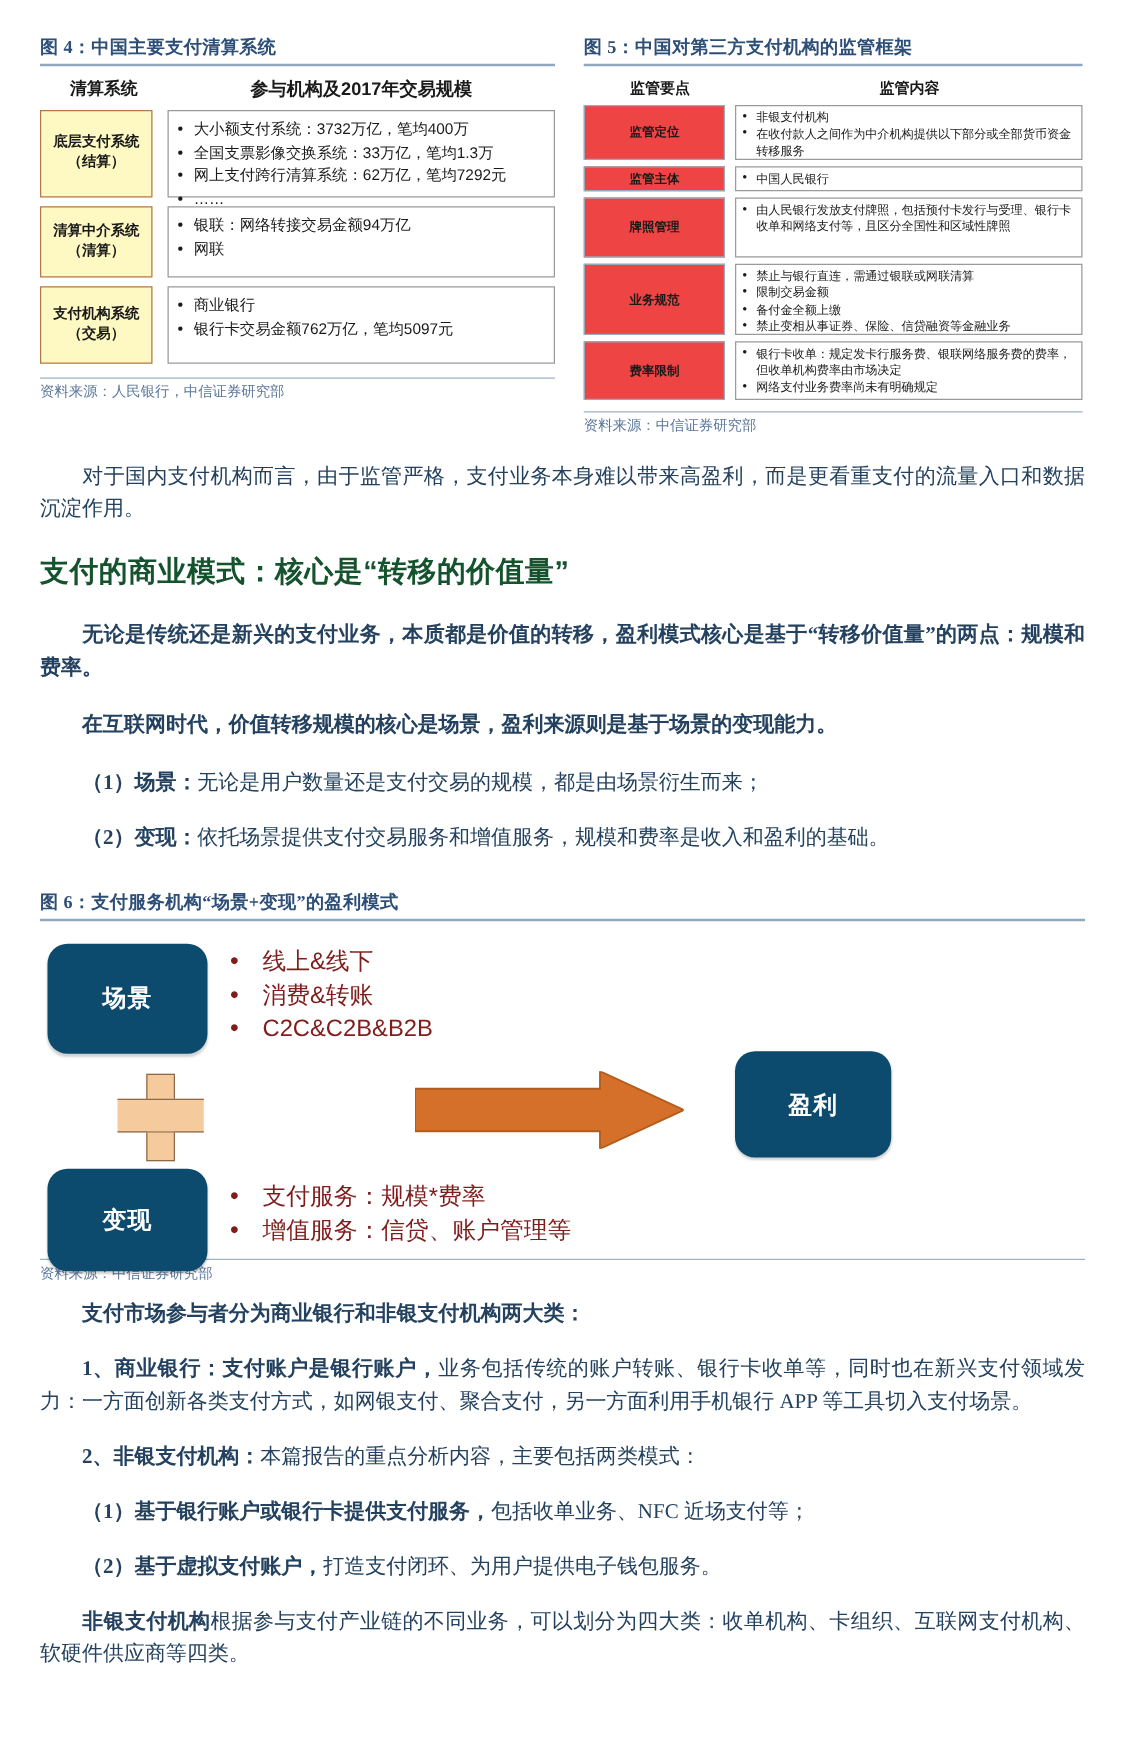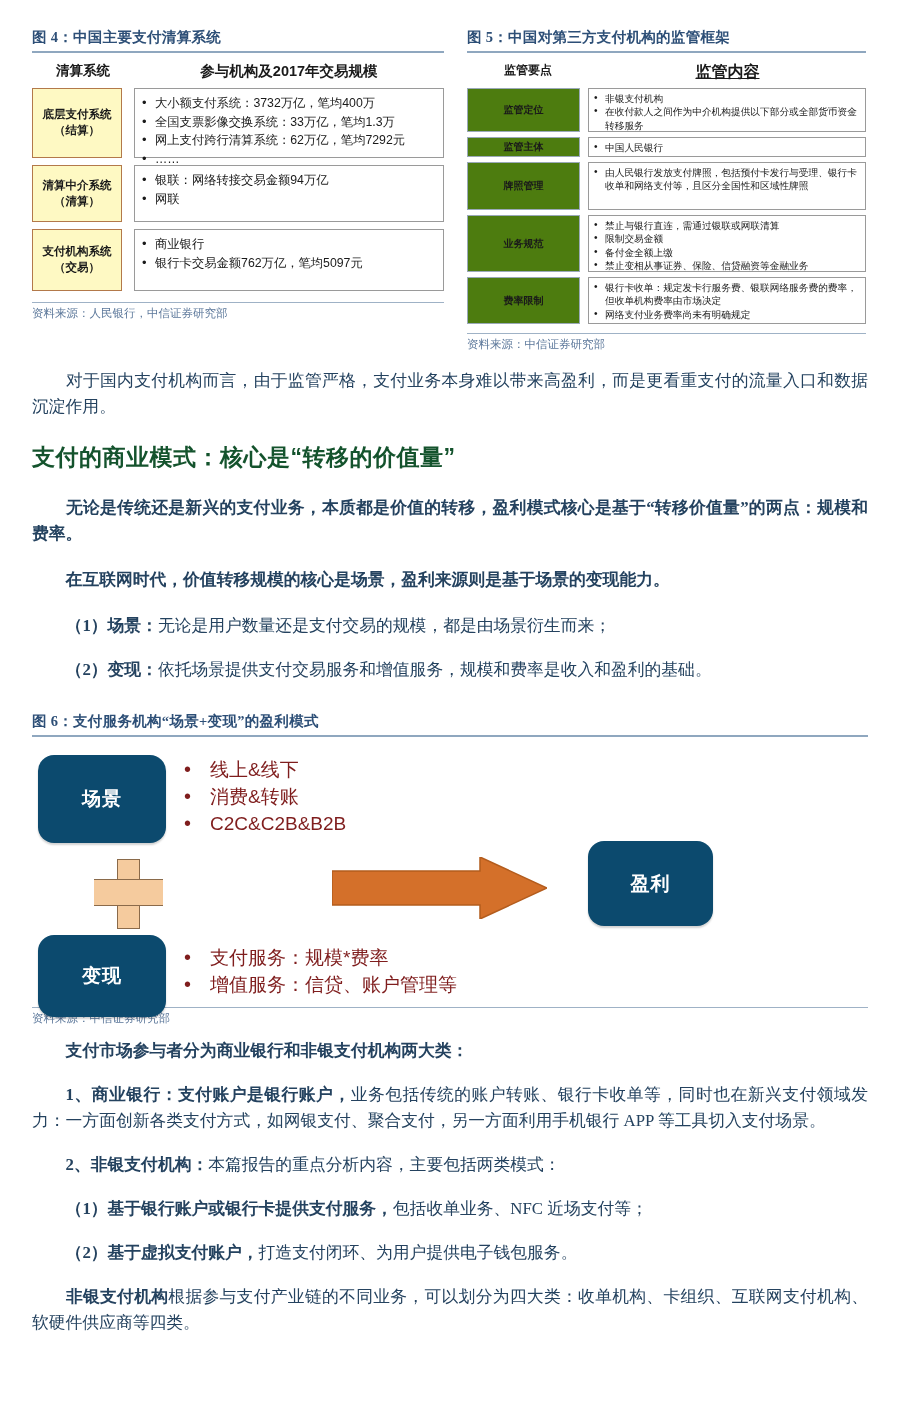--- a/index.html
+++ b/index.html
@@ -53,21 +53,21 @@
   }
   .keybox {
     display: flex; align-items: center; justify-content: center;
     text-align: center;
     font-family: "Liberation Sans", sans-serif;
     font-weight: 700;
     color: #1a1a1a;
     border: 1px solid #9a6a3c;
   }
   .keybox.tan   { background: #fef9c3; border-color: #b3794a; text-align: center; }
-  .keybox.blue  { background: #4d7c0f; border-color: #9aa9b8; }
+  .keybox.blue  { background: #ef4444; border-color: #9aa9b8; }
   .bullets { list-style: none; }
   .bullets li {
     position: relative;
     padding-left: 16px;
     font-family: "Liberation Sans", sans-serif;
     color: #1a1a1a;
   }
   .bullets li::before {
     content: "\2022";
     position: absolute;
@@ -87,21 +87,21 @@
   #fig4 .bullets li { font-size: 12.3px; line-height: 1.52; }
   #fig4 .r1 .key, #fig4 .r1 .val { height: 70px; }
   #fig4 .r2 .key, #fig4 .r2 .val { height: 57px; }
   #fig4 .r3 .key, #fig4 .r3 .val { height: 62px; }
   #fig4 .srcwrap { margin-top: 11px; }
 
   
   #fig5 { position: absolute; left: 467px; top: 28px; width: 399px; }
   #fig5 .hdr-row { display: flex; margin-top: 9px; }
   #fig5 .hdr-row .h1 { width: 122px; font-size: 12px; }
-  #fig5 .hdr-row .h2 { flex: 1; font-size: 16px; text-decoration: underline; }
+  #fig5 .hdr-row .h2 { flex: 1; font-size: 12px; }
   #fig5 .row { display: flex; margin-top: 5px; }
   #fig5 .row .key { width: 113px; margin-right: 8px; font-size: 10px; }
   #fig5 .row .val { flex: 1; padding: 3px 4px 3px 3px; }
   #fig5 .bullets li { font-size: 9.7px; line-height: 1.38; padding-left: 13px; }
   #fig5 .bullets li::before { left: 2px; }
   #fig5 .r1 .key, #fig5 .r1 .val { height: 44px; }
   #fig5 .r2 .key, #fig5 .r2 .val { height: 20px; }
   #fig5 .r3 .key, #fig5 .r3 .val { height: 48px; }
   #fig5 .r4 .key, #fig5 .r4 .val { height: 57px; }
   #fig5 .r5 .key, #fig5 .r5 .val { height: 47px; }

